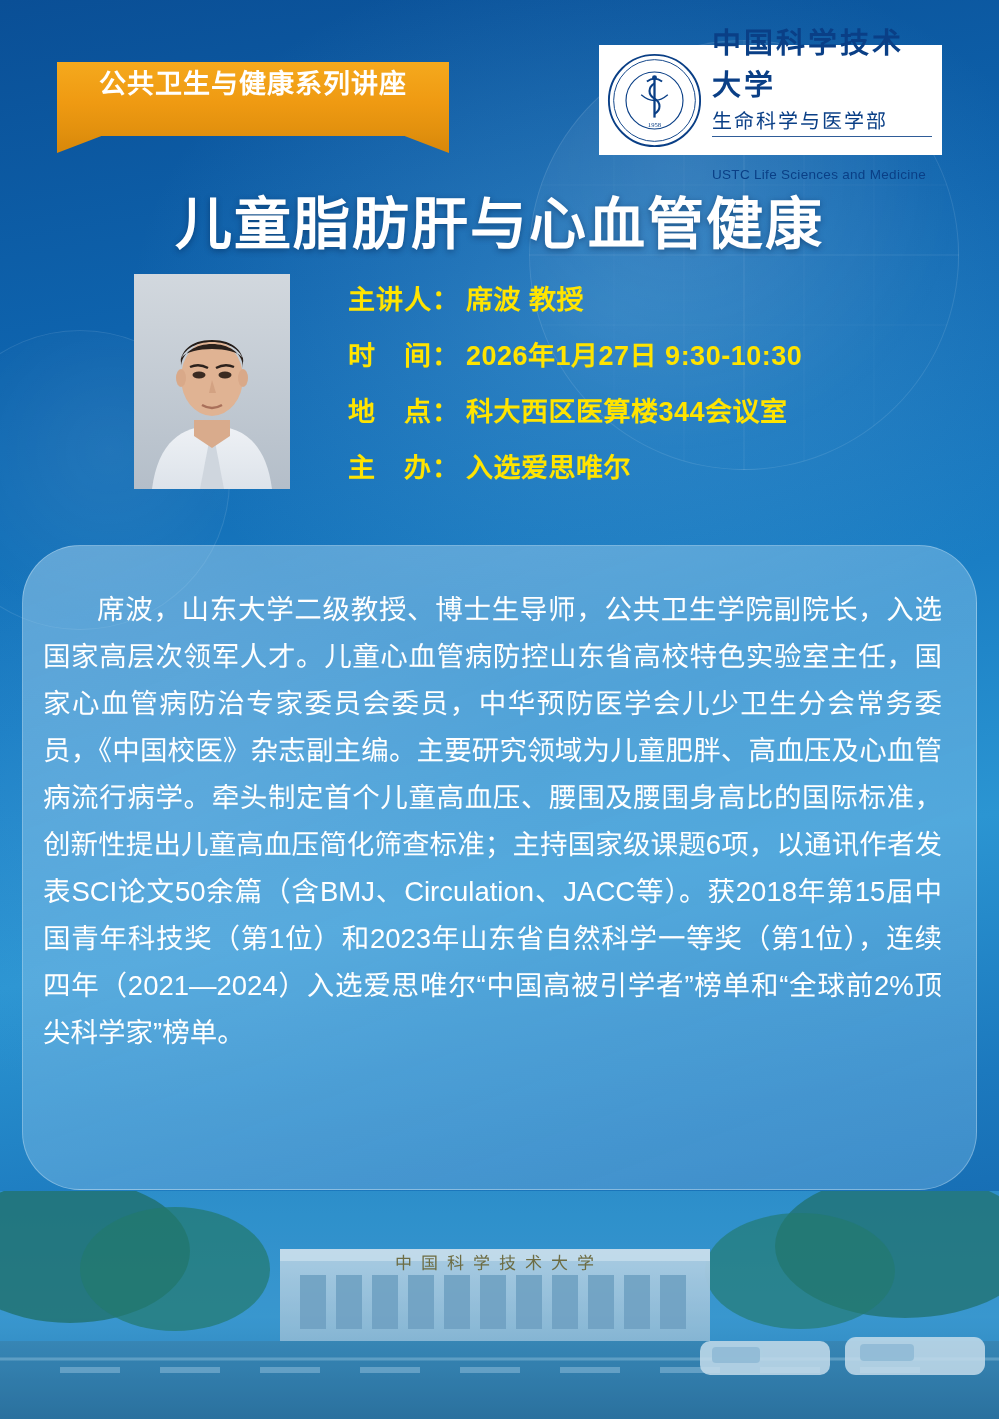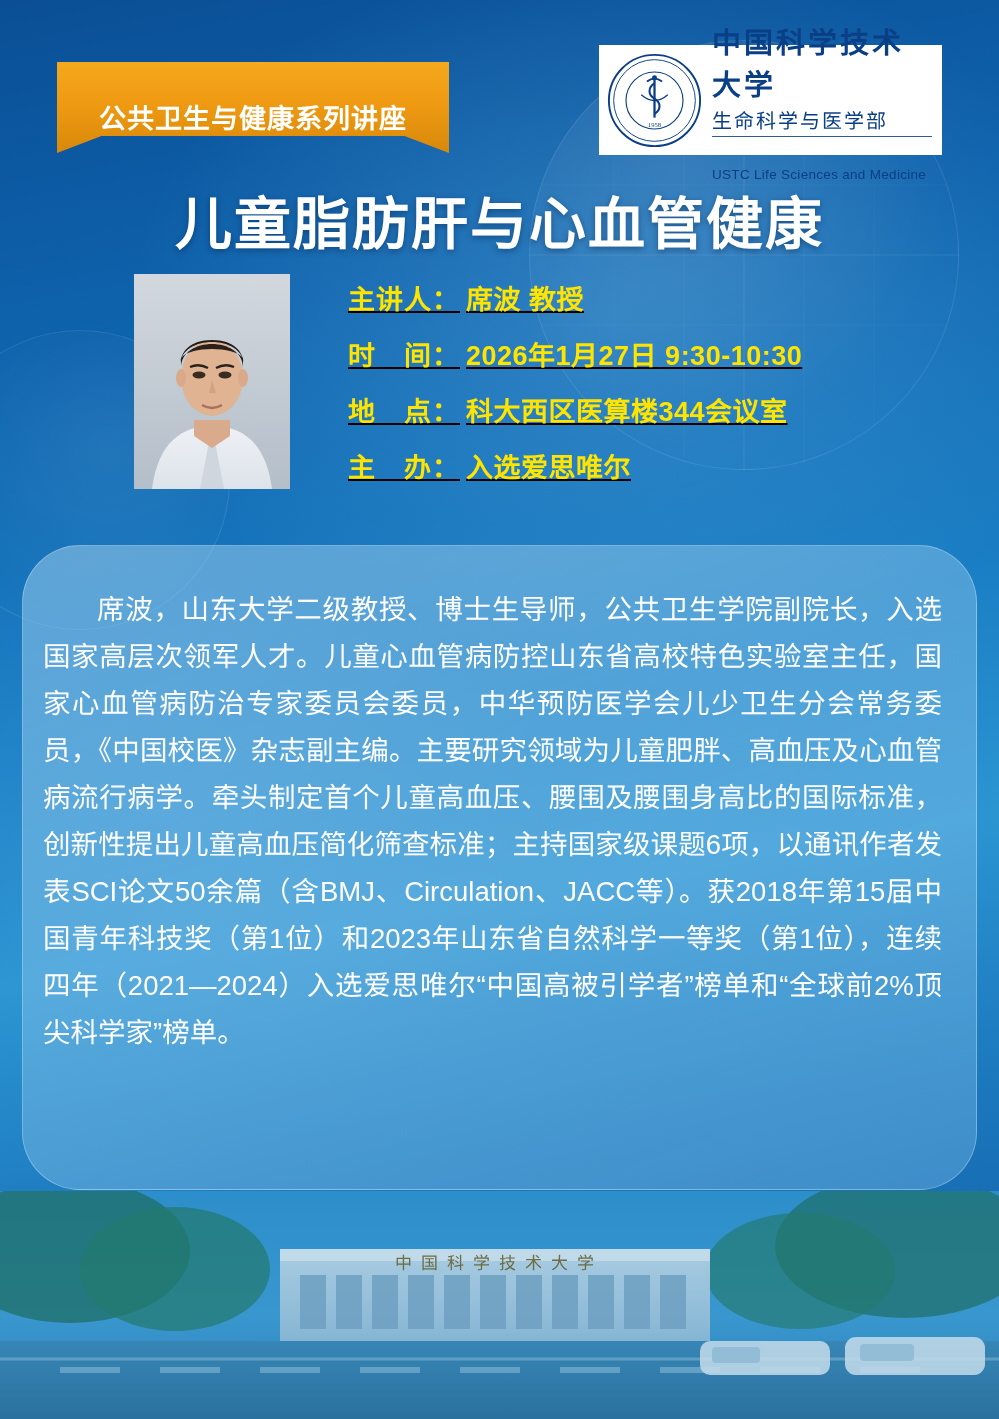--- a/index.html
+++ b/index.html
@@ -35,21 +35,21 @@
     background: rgba(255,255,255,.25);
   }
   .meridian::before { transform: translateX(-50%) rotate(0deg); box-shadow: 60px 0 0 rgba(255,255,255,.12), -60px 0 0 rgba(255,255,255,.12), 130px 0 0 rgba(255,255,255,.08), -130px 0 0 rgba(255,255,255,.08); }
   .meridian::after { transform: translateX(-50%) rotate(90deg); box-shadow: 70px 0 0 rgba(255,255,255,.10), -70px 0 0 rgba(255,255,255,.10); }
 
   
   .ribbon {
     position: absolute; left: 57px; top: 62px;
     min-width: 392px; height: 74px;
     background: linear-gradient(180deg, #f5a91d 0%, #ef9a12 55%, #e08f0d 100%);
-    display: flex; align-items: flex-end; justify-content: center;
+    display: flex; align-items: flex-start; justify-content: center;
     padding: 0 26px;
   }
   .ribbon::after {
     content: ""; position: absolute; left: 0; right: 0; bottom: -17px; height: 18px;
     background: linear-gradient(180deg, #e08f0d, #d7870a);
     clip-path: polygon(0 0, 100% 0, 100% 100%, 88% 0, 12% 0, 0 100%);
   }
   .ribbon-text {
     font-size: 27px; font-weight: bold; color: #ffffff; letter-spacing: 1px;
     white-space: nowrap;
@@ -86,21 +86,21 @@
     background: linear-gradient(180deg, #cfd6dd 0%, #b9c2cc 100%);
     overflow: hidden;
   }
   .photo svg { display: block; width: 100%; height: 100%; }
 
   
   .info {
     position: absolute; left: 348px; top: 278px;
     display: flex; flex-direction: column; gap: 17px;
   }
-  .info-row { display: flex; align-items: flex-start; white-space: nowrap; text-decoration: underline; }
+  .info-row { display: flex; align-items: flex-start; white-space: nowrap; }
   .info-label {
     font-size: 27px; font-weight: bold; color: #ffe400;
     letter-spacing: 1px;
   }
   .info-value {
     font-size: 27px; font-weight: bold; color: #ffe400;
     letter-spacing: .5px; margin-left: 6px;
   }
 
   

